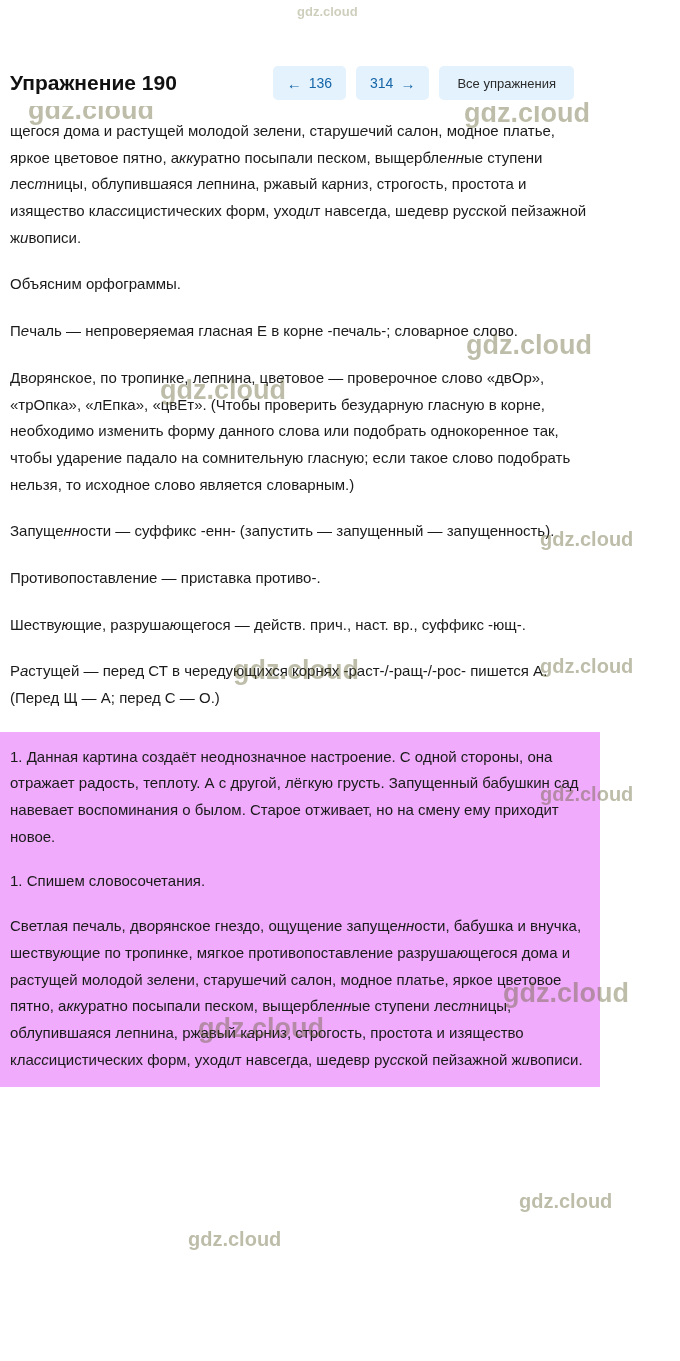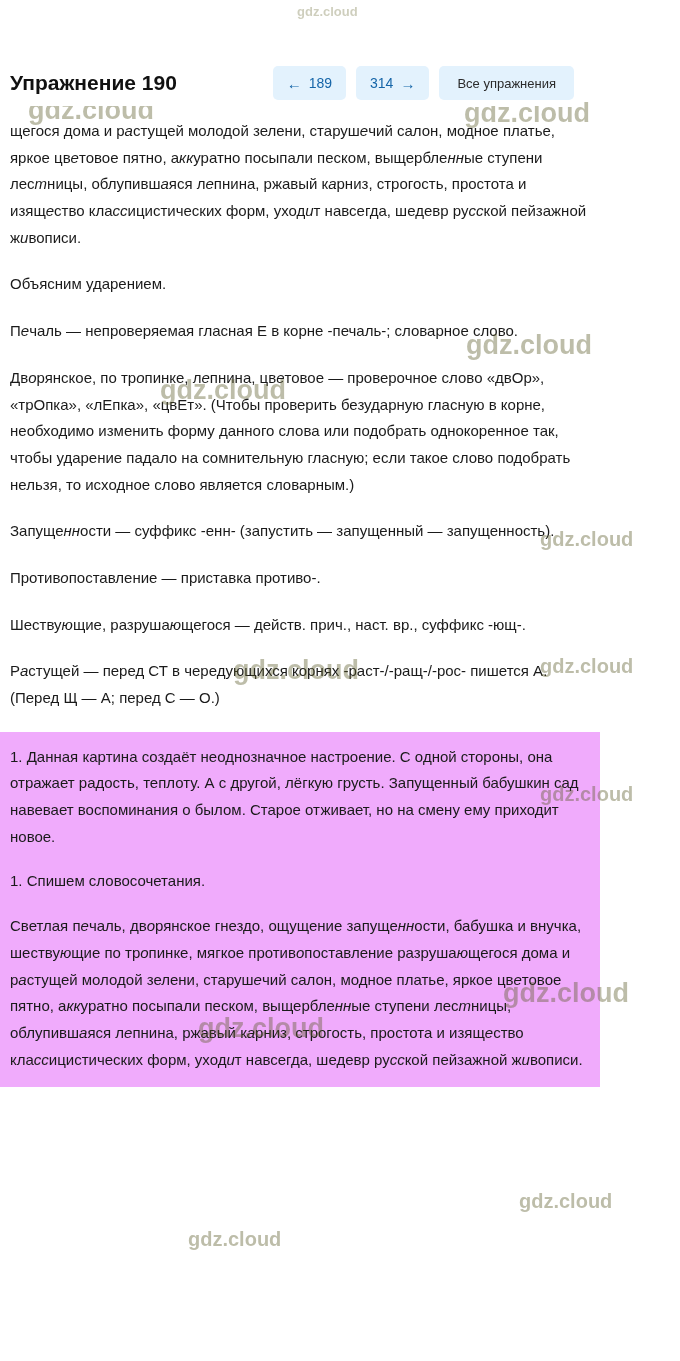--- a/index.html
+++ b/index.html
@@ -131,33 +131,33 @@
 <body>
 
 <div class="page">
 
 
   <div class="header-row">
     <div class="ex-title">Упражнение 190</div>
     <div class="nav-group">
       <button class="nav-btn">
         <span class="arrow">←</span>
-        <span>189</span>
+        <span>136</span>
       </button>
       <button class="nav-btn">
         <span>314</span>
         <span class="arrow">→</span>
       </button>
       <button class="all-btn">Все упражнения</button>
     </div>
   </div>
 
   <div class="content">
     <p class="para">щегося дома и р<i class="em">а</i>стущей молодой зелени, старуш<i class="em">е</i>чий салон, модное платье, яркое цв<i class="em">е</i>товое пятно, а<i class="em">кк</i>уратно посыпали песком, выщербле<i class="em">нн</i>ые ступени лес<i class="em">т</i>ницы, облупивш<i class="em">а</i>яся л<i class="em">е</i>пнина, ржавый к<i class="em">а</i>рниз, строгость, простота и изящ<i class="em">е</i>ство кла<i class="em">сс</i>ицистических форм, уход<i class="em">и</i>т навсегда, шедевр ру<i class="em">сс</i>кой пейзажной ж<i class="em">и</i>вописи.</p>
-    <p class="para">Объясним ударением.</p>
+    <p class="para">Объясним орфограммы.</p>
     <p class="para">П<i class="em">е</i>чаль — непроверяемая гласная Е в корне -печаль-; словарное слово.</p>
     <p class="para">Дв<i class="em">о</i>рянское, по тр<i class="em">о</i>пинке, л<i class="em">е</i>пнина, цв<i class="em">е</i>товое — проверочное слово «двОр», «трОпка», «лЕпка», «цвЕт». (Чтобы проверить безударную гласную в корне, необходимо изменить форму данного слова или подобрать однокоренное так, чтобы ударение падало на сомнительную гласную; если такое слово подобрать нельзя, то исходное слово является словарным.)</p>
     <p class="para">Запуще<i class="em">нн</i>ости — суффикс -енн- (запустить — запущенный — запущенность).</p>
     <p class="para">Против<i class="em">о</i>поставление — приставка противо-.</p>
     <p class="para">Шеству<i class="em">ю</i>щие, разруша<i class="em">ю</i>щегося — действ. прич., наст. вр., суффикс -ющ-.</p>
     <p class="para">Р<i class="em">а</i>стущей — перед СТ в чередующихся корнях -раст-/-ращ-/-рос- пишется А. (Перед Щ — А; перед С — О.)</p>
 
     <div class="green-block">
       <p class="para">1. Данная картина создаёт неоднозначное настроение. С одной стороны, она отражает радость, теплоту. А с другой, лёгкую грусть. Запущенный бабушкин сад навевает воспоминания о былом. Старое отживает, но на смену ему приходит новое.</p>
       <p class="para">1. Спишем словосочетания.</p>

